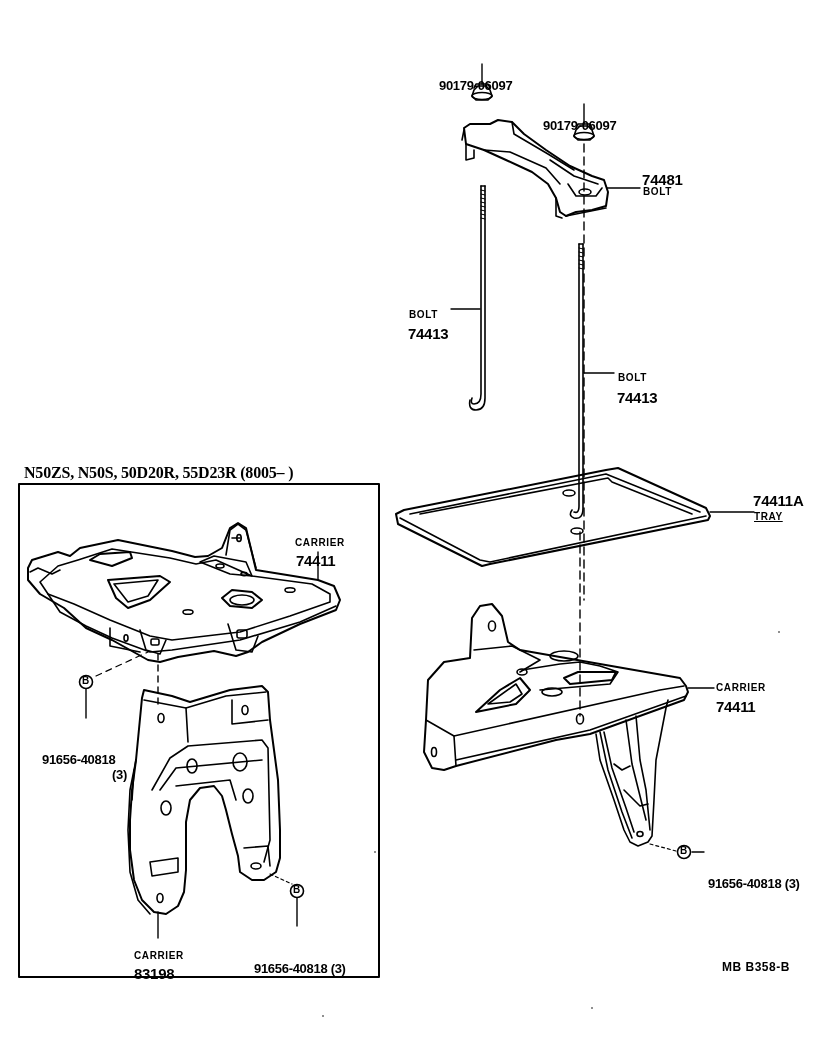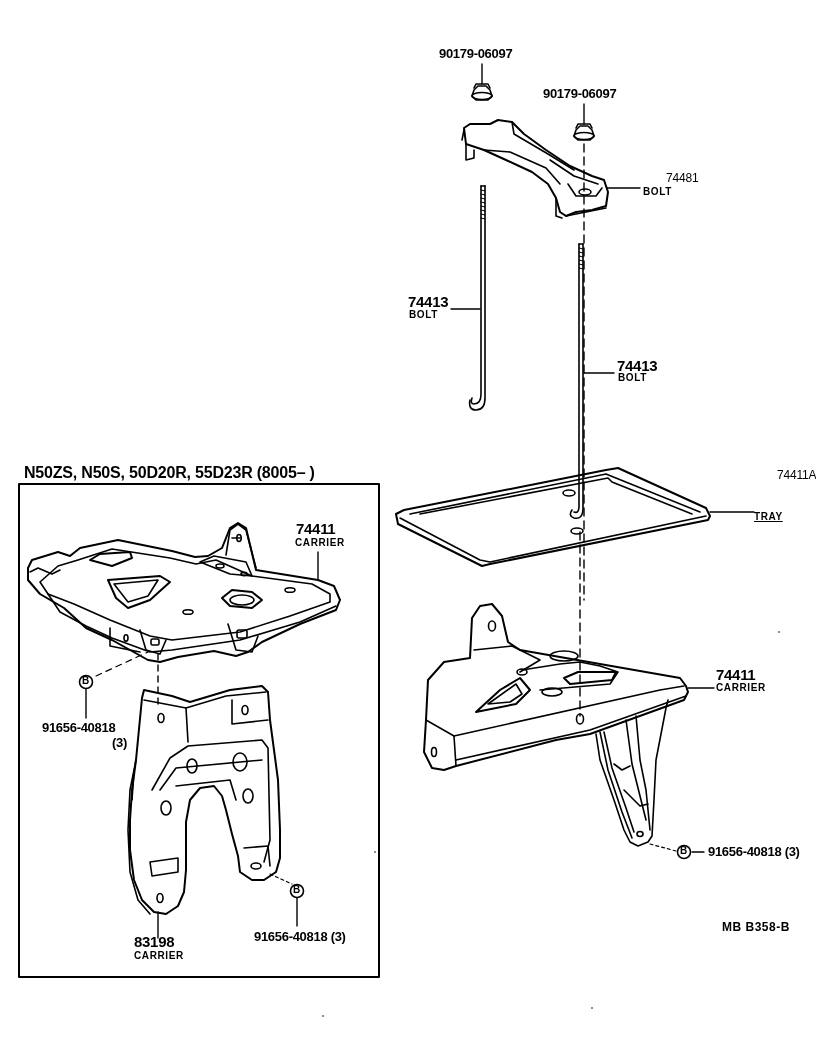--- a/index.html
+++ b/index.html
@@ -1,23 +1,23 @@
 <!DOCTYPE html>
 <html><head>
   <meta charset="utf-8">
   <style>
     html, body { margin: 0; padding: 0; background: #ffffff; }
     body { width: 816px; height: 1050px; position: relative; overflow: hidden;
            font-family: "Liberation Sans", "DejaVu Sans", sans-serif; color: #000; }
     #art { position: absolute; left: 0; top: 0; width: 816px; height: 1050px; }
     .lbl { position: absolute; line-height: 1; white-space: nowrap; color: #000; }
-    .pn { font-size: 15px; font-weight: bold; letter-spacing: -0.3px; }
-    .pn-big { font-size: 12px; font-weight: normal; letter-spacing: -0.2px; margin-left: 24px; }
+    .pn { font-size: 15px; font-weight: bold; letter-spacing: -0.3px; margin-top: 32px; }
+    .pn-big { font-size: 15px; font-weight: bold; letter-spacing: -0.2px; }
     .nm { font-size: 10px; font-weight: bold; letter-spacing: 0.6px; }
-    .hdr { font-size: 16px; font-weight: bold; letter-spacing: -0.2px; }
+    .hdr { font-size: 16px; font-weight: bold; letter-spacing: -0.2px; font-family: Liberation Serif, serif; }
     .ref { font-size: 12px; font-weight: bold; letter-spacing: 0.5px; }
   </style>
 </head>
 <body>
 
 <svg id="art" width="816" height="1050" viewBox="0 0 816 1050" xmlns="http://www.w3.org/2000/svg" fill="none" stroke="#000" stroke-width="1.6" stroke-linejoin="round" stroke-linecap="round">
 
   <rect x="19" y="484" width="360" height="493" stroke-width="2"></rect>
 
   <g>
@@ -216,21 +216,21 @@
 
 <div class="lbl pn-big" style="left:642px;top:172px;">74481</div>
 <div class="lbl nm" style="left:643px;top:187px;">BOLT</div>
 
 <div class="lbl pn" style="left:408px;top:294px;">74413</div>
 <div class="lbl nm" style="left:409px;top:310px;">BOLT</div>
 
 <div class="lbl pn" style="left:617px;top:358px;">74413</div>
 <div class="lbl nm" style="left:618px;top:373px;">BOLT</div>
 
-<div class="lbl pn-big" style="left:753px;top:469px;">74411A</div>
+<div class="lbl pn-big" style="left:753px;top:493px;">74411A</div>
 <div class="lbl nm" style="left:754px;top:512px;text-decoration:underline;">TRAY</div>
 
 <div class="lbl pn" style="left:716px;top:667px;">74411</div>
 <div class="lbl nm" style="left:716px;top:683px;">CARRIER</div>
 
 <div class="lbl pn" style="left:708px;top:845px;font-size:13px;">91656-40818 (3)</div>
 
-<div class="lbl ref" style="left:722px;top:921px;">MB  B358-B</div>
+<div class="lbl ref" style="left:722px;top:961px;">MB  B358-B</div>
 
 </body></html>

